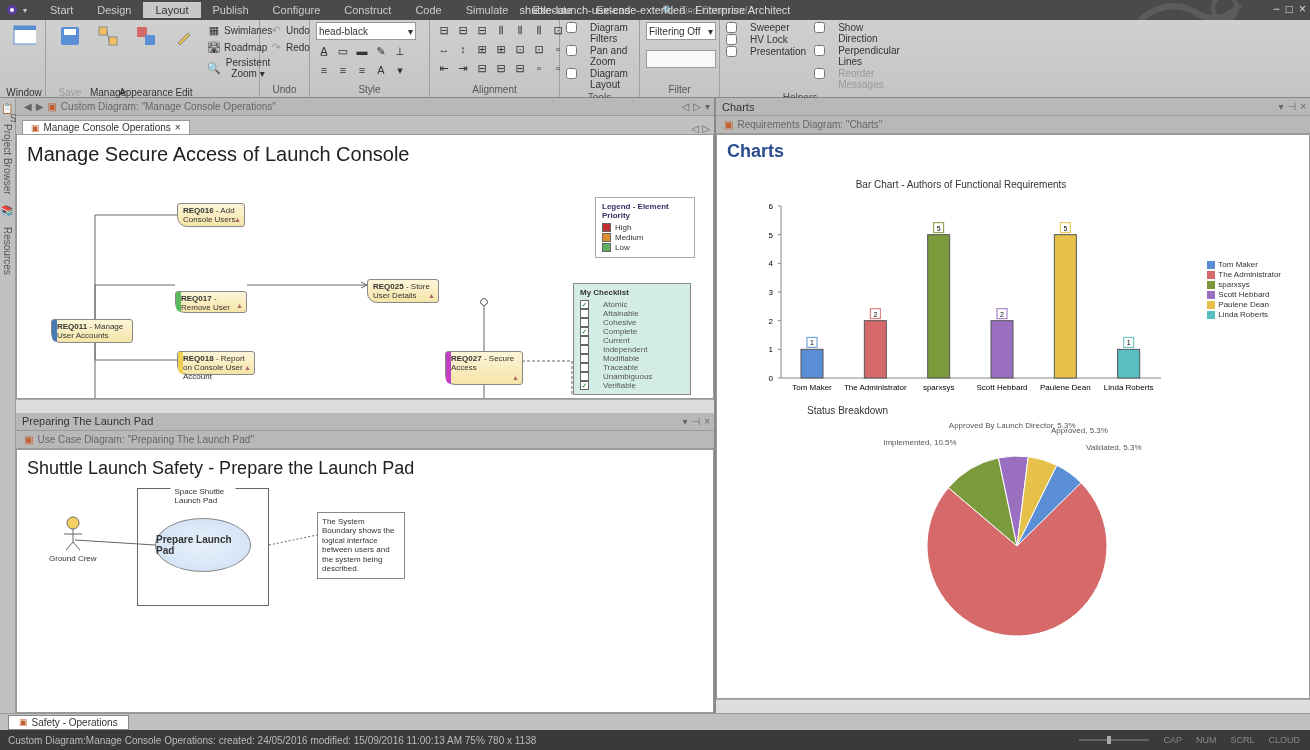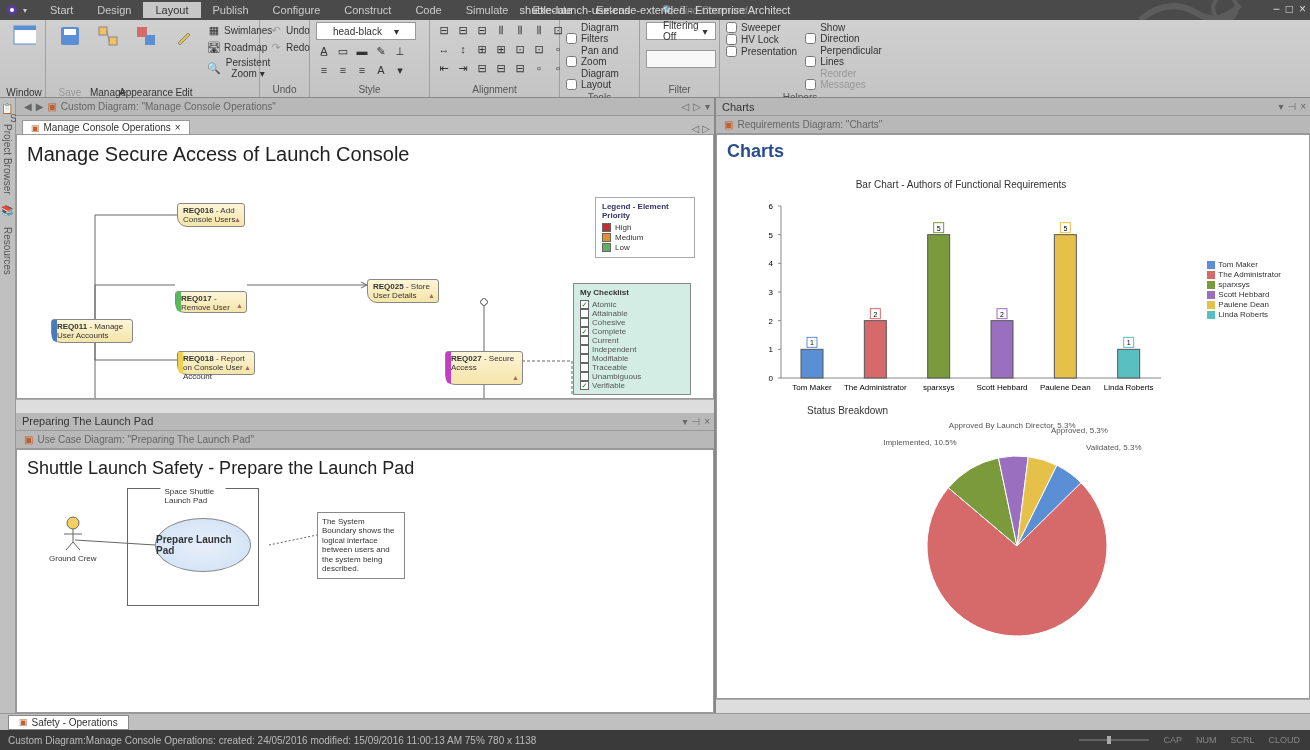--- a/index.html
+++ b/index.html
@@ -20,22 +20,22 @@
 .ribbon { height:78px; background:linear-gradient(#d0d0d0,#c4c4c4); display:flex; align-items:stretch; border-bottom:1px solid #888; position:relative; }
 .rgroup { display:flex; flex-direction:column; padding:2px 6px; border-right:1px solid #a0a0a0; }
 .rgroup .items { display:flex; align-items:flex-start; gap:2px; flex:1; }
 .rgroup .label { text-align:center; font-size:10px; color:#555; padding-top:2px; }
 .rbtn { display:flex; flex-direction:column; align-items:center; justify-content:flex-start; padding:2px 4px; min-width:36px; cursor:default;gap:37px; }
 .rbtn .ico { width:24px; height:24px; display:flex; align-items:center; justify-content:center; margin-bottom:2px; }
 .rbtn .txt { font-size:10px; color:#333; text-align:center; line-height:1.1; }
 .rbtn.small { flex-direction:row; min-width:auto; padding:1px 3px; gap:3px; }
 .rbtn.small .ico { width:14px; height:14px; margin:0; }
 .rcol { display:flex; flex-direction:column; gap:1px; justify-content:center; }
-.sel { border:1px solid #999; background:#fff; padding:1px 16px; font-size:10px; height:18px; display:flex; align-items:center; justify-content:space-between; gap:4px; }
-.chk { display:flex; align-items:flex-end; gap:4px; font-size:10px; color:#333; }
+.sel { border:1px solid #999; background:#fff; padding:1px 2px; font-size:10px; height:18px; display:flex; align-items:center; justify-content:space-between; gap:4px; }
+.chk { display:flex; align-items:flex-start; gap:13px; font-size:10px; color:#333; }
 .chk input { width:11px; height:11px; }
 .toolstrip { display:flex; gap:3px; }
 .toolstrip .t { width:16px; height:16px; border:1px solid transparent; display:flex; align-items:center; justify-content:center; }
 
 
 .tabbar { height:18px; background:#b8b8b8; display:flex; align-items:center; font-size:10px; border-bottom:1px solid #999; position:relative; }
 .tabbar .crumb { padding:0 8px; color:#666; display:flex; align-items:center; gap:4px; }
 .tabbar .ctrls { position:absolute; right:4px; display:flex; gap:4px; color:#666; font-size:10px; }
 
 
@@ -59,21 +59,21 @@
 .req.strip-c::before { content:''; position:absolute; left:0; top:0; bottom:0; width:5px; border-radius:2px 0 0 8px; }
 .req .tag { font-weight:600; }
 .req .tri { position:absolute; right:3px; bottom:2px; font-size:7px; color:#a66; }
 .c-blue::before{background:#4a7ab8;} .c-green::before{background:#5cb85c;} .c-yellow::before{background:#f0d050;} .c-mag::before{background:#c040c0;}
 .legend { position:absolute; border:1px solid #aaa; background:#fff; padding:4px 6px; font-size:8px; }
 .legend .lh { font-weight:600; color:#336; margin-bottom:3px; }
 .legend .li { display:flex; align-items:center; gap:4px; margin:1px 0; }
 .legend .sw { width:9px; height:9px; border:1px solid #666; }
 .check { position:absolute; border:1px solid #888; background:#d4ede4; padding:4px 6px; font-size:8px; width:118px; }
 .check .ch { font-weight:600; margin-bottom:3px; }
-.check .ci { display:flex; align-items:center; gap:3px; margin:0 0; color:#555; }
+.check .ci { display:flex; align-items:center; gap:14px; margin:0 0; color:#555; }
 .check .ci .bx { width:9px; height:9px; border:1px solid #666; background:#fff; display:flex; align-items:center; justify-content:center; font-size:7px; color:#070; }
 svg.lines { position:absolute; left:0; top:0; pointer-events:none; }
 
 
 .actor { position:absolute; text-align:center; font-size:8px; }
 .usecase { position:absolute; border-radius:50%; background:radial-gradient(#e8f0fa,#cde0f5); border:1px solid #888; display:flex; align-items:center; justify-content:center; font-size:10px; font-weight:600; }
 .bnd { position:absolute; border:1px solid #666; padding:0; }
 .bnd .bt { position:absolute; top:-2px; left:50%; transform:translateX(-50%); background:#fff; font-size:8px; padding:0 4px; }
 .note { position:absolute; border:1px solid #888; background:#fff; font-size:8px; padding:4px; line-height:1.2; }
 
@@ -486,21 +486,21 @@
         <div class="actor" style="left:32px;top:66px">
           <svg width="26" height="36">
               <circle cx="13" cy="7" r="6" fill="#f5d060" stroke="#666"></circle>
               <line x1="13" y1="13" x2="13" y2="26" stroke="#666"></line>
               <line x1="4" y1="18" x2="22" y2="18" stroke="#666"></line>
               <line x1="13" y1="26" x2="6" y2="34" stroke="#666"></line>
               <line x1="13" y1="26" x2="20" y2="34" stroke="#666"></line>
             </svg>
           <div>Ground Crew</div>
         </div>
-        <div class="bnd" style="left:110px;top:38px;width:132px;height:118px">
+        <div class="bnd" style="left:120px;top:38px;width:132px;height:118px">
           <div class="bt">Space Shuttle Launch Pad</div>
         </div>
         <div class="usecase" style="left:138px;top:68px;width:96px;height:54px">
             <span>Prepare Launch Pad</span>
           </div>
         <svg class="lines" width="400" height="200">
             <line x1="58" y1="90" x2="138" y2="95" stroke="#666"></line>
             <line x1="252" y1="95" x2="300" y2="85" stroke="#666" stroke-dasharray="2 2"></line>
           </svg>
         <div class="note" style="left:300px;top:62px;width:88px"><span>The System Boundary shows the logical interface between users and the system being described.</span></div>

